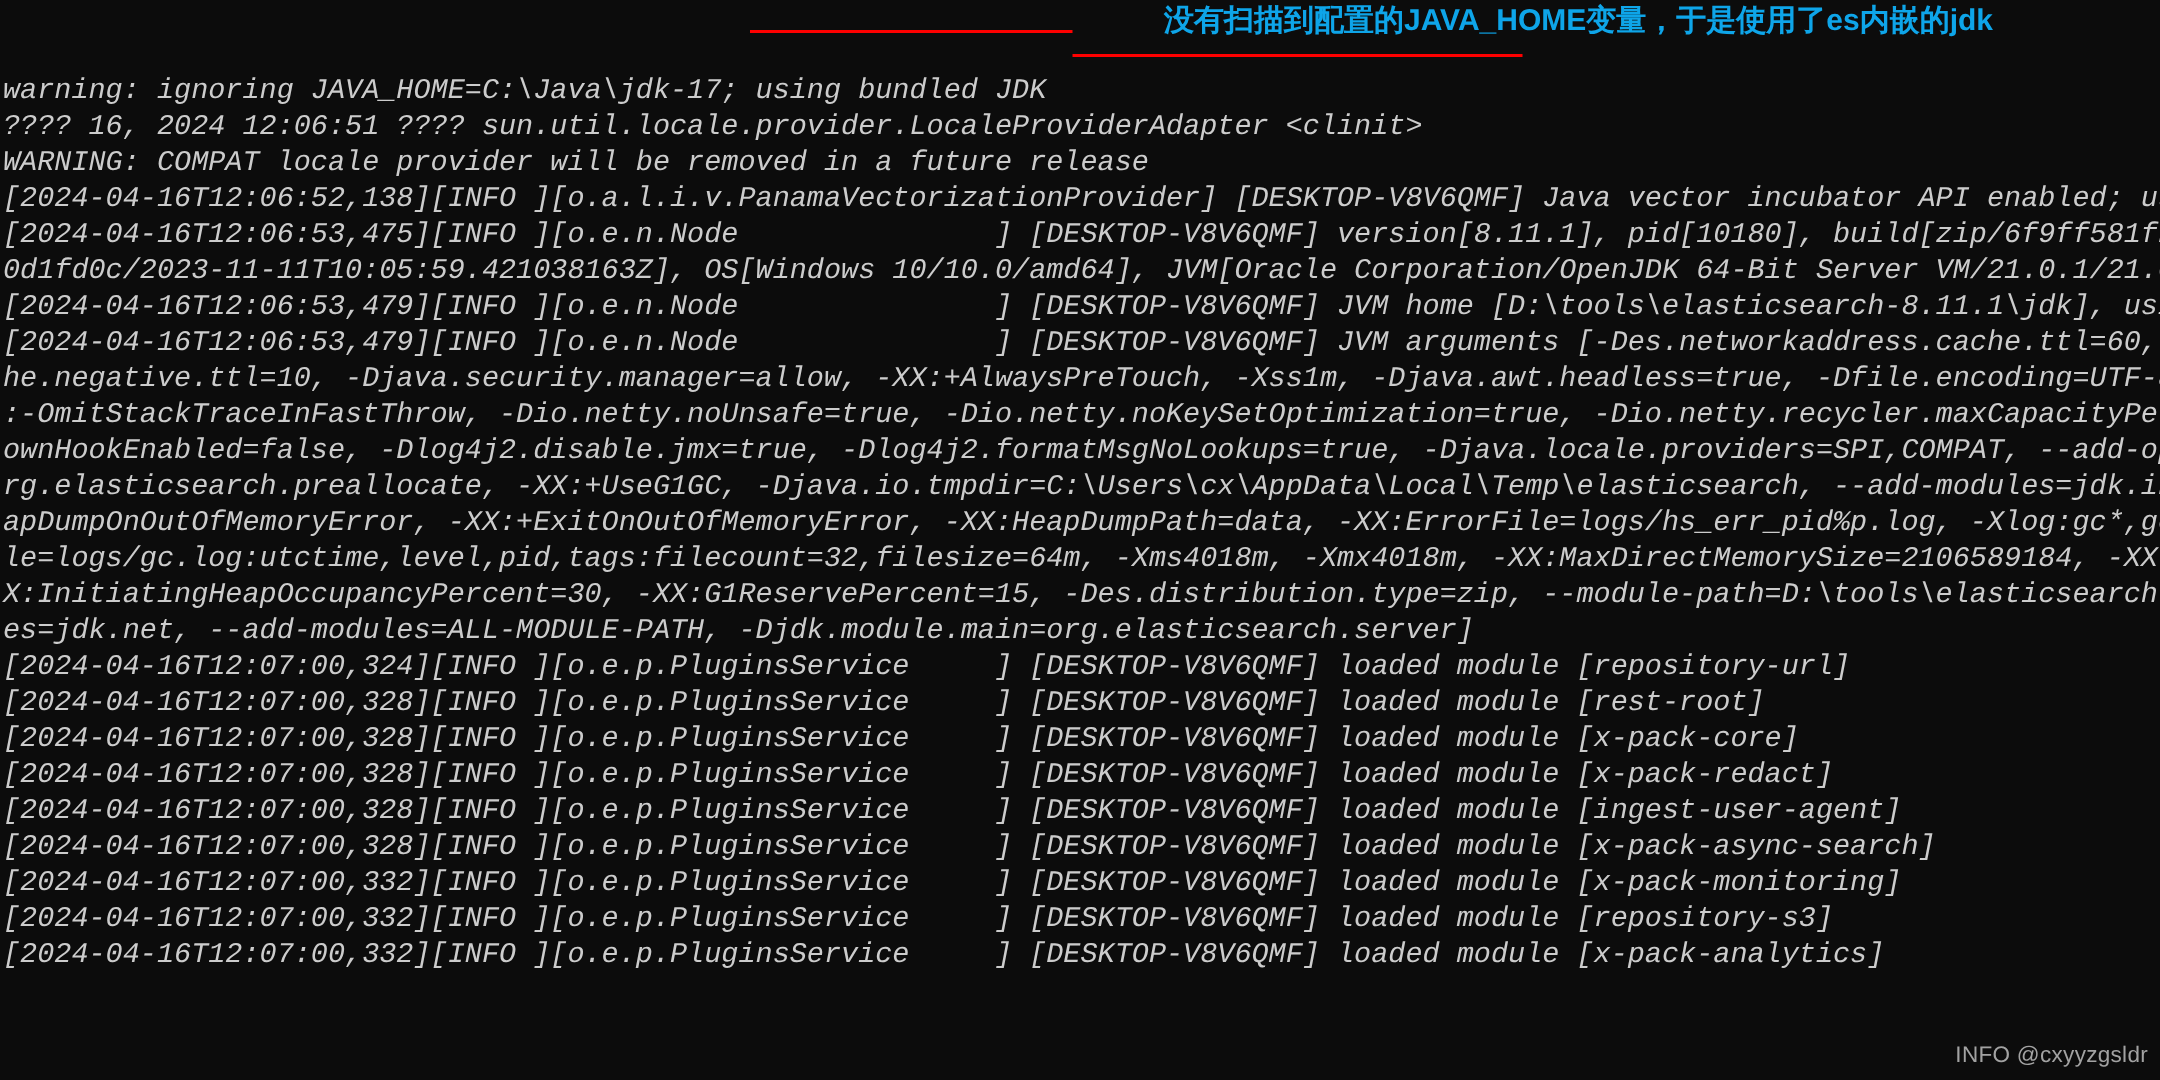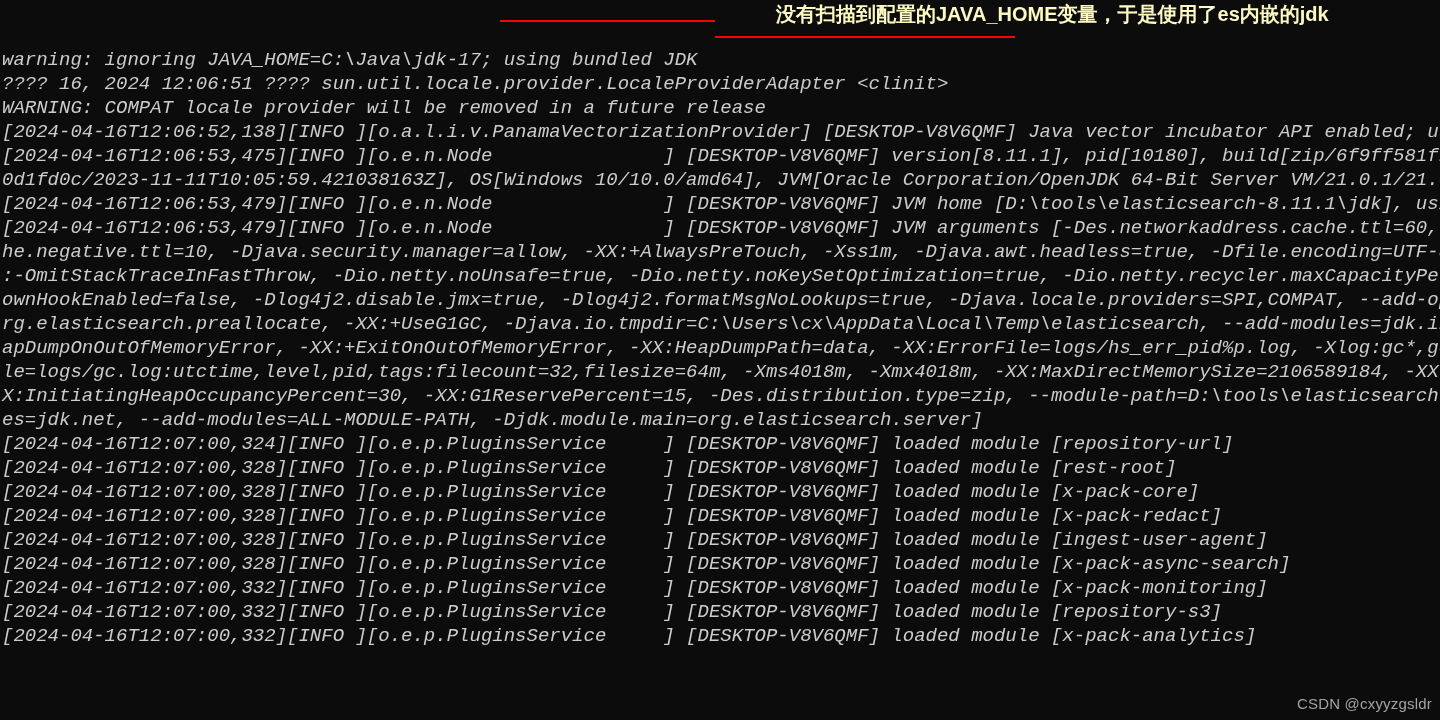--- a/index.html
+++ b/index.html
@@ -25,21 +25,21 @@
     overflow: hidden;
   }
   .line { white-space: pre; font-style: italic; }
   .underline {
     position: absolute;
     height: 2px;
     background: #ff0000;
   }
   .annotation {
     position: absolute;
-    color: #fef9c3;
+    color: #0ea5e9;
     font-family: "Microsoft YaHei", "SimHei", sans-serif;
     font-size: 20px;
     font-weight: 600;
     white-space: nowrap;
   }
   .dash {
     position: absolute;
     height: 2px;
     background: #ff0000;
   }
@@ -57,14 +57,14 @@
 </head>
 <body>
 
 <div id="terminal">
   <div id="lines-container"><div class="line">warning: ignoring JAVA_HOME=C:\Java\jdk-17; using bundled JDK</div><div class="line">???? 16, 2024 12:06:51 ???? sun.util.locale.provider.LocaleProviderAdapter &lt;clinit&gt;</div><div class="line">WARNING: COMPAT locale provider will be removed in a future release</div><div class="line">[2024-04-16T12:06:52,138][INFO ][o.a.l.i.v.PanamaVectorizationProvider] [DESKTOP-V8V6QMF] Java vector incubator API enabled; uses preferredBitSize=256</div><div class="line">[2024-04-16T12:06:53,475][INFO ][o.e.n.Node               ] [DESKTOP-V8V6QMF] version[8.11.1], pid[10180], build[zip/6f9ff581fbcde658e6f69d6ce03050f06</div><div class="line">0d1fd0c/2023-11-11T10:05:59.421038163Z], OS[Windows 10/10.0/amd64], JVM[Oracle Corporation/OpenJDK 64-Bit Server VM/21.0.1/21.0.1+12-29]</div><div class="line">[2024-04-16T12:06:53,479][INFO ][o.e.n.Node               ] [DESKTOP-V8V6QMF] JVM home [D:\tools\elasticsearch-8.11.1\jdk], using bundled JDK [true]</div><div class="line">[2024-04-16T12:06:53,479][INFO ][o.e.n.Node               ] [DESKTOP-V8V6QMF] JVM arguments [-Des.networkaddress.cache.ttl=60, -Des.networkaddress.cac</div><div class="line">he.negative.ttl=10, -Djava.security.manager=allow, -XX:+AlwaysPreTouch, -Xss1m, -Djava.awt.headless=true, -Dfile.encoding=UTF-8, -Djna.nosys=true, -XX</div><div class="line">:-OmitStackTraceInFastThrow, -Dio.netty.noUnsafe=true, -Dio.netty.noKeySetOptimization=true, -Dio.netty.recycler.maxCapacityPerThread=0, -Dlog4j.shutd</div><div class="line">ownHookEnabled=false, -Dlog4j2.disable.jmx=true, -Dlog4j2.formatMsgNoLookups=true, -Djava.locale.providers=SPI,COMPAT, --add-opens=java.base/java.io=o</div><div class="line">rg.elasticsearch.preallocate, -XX:+UseG1GC, -Djava.io.tmpdir=C:\Users\cx\AppData\Local\Temp\elasticsearch, --add-modules=jdk.incubator.vector, -XX:+He</div><div class="line">apDumpOnOutOfMemoryError, -XX:+ExitOnOutOfMemoryError, -XX:HeapDumpPath=data, -XX:ErrorFile=logs/hs_err_pid%p.log, -Xlog:gc*,gc+age=trace,safepoint:fi</div><div class="line">le=logs/gc.log:utctime,level,pid,tags:filecount=32,filesize=64m, -Xms4018m, -Xmx4018m, -XX:MaxDirectMemorySize=2106589184, -XX:G1HeapRegionSize=4m, -X</div><div class="line">X:InitiatingHeapOccupancyPercent=30, -XX:G1ReservePercent=15, -Des.distribution.type=zip, --module-path=D:\tools\elasticsearch-8.11.1\lib, --add-modul</div><div class="line">es=jdk.net, --add-modules=ALL-MODULE-PATH, -Djdk.module.main=org.elasticsearch.server]</div><div class="line">[2024-04-16T12:07:00,324][INFO ][o.e.p.PluginsService     ] [DESKTOP-V8V6QMF] loaded module [repository-url]</div><div class="line">[2024-04-16T12:07:00,328][INFO ][o.e.p.PluginsService     ] [DESKTOP-V8V6QMF] loaded module [rest-root]</div><div class="line">[2024-04-16T12:07:00,328][INFO ][o.e.p.PluginsService     ] [DESKTOP-V8V6QMF] loaded module [x-pack-core]</div><div class="line">[2024-04-16T12:07:00,328][INFO ][o.e.p.PluginsService     ] [DESKTOP-V8V6QMF] loaded module [x-pack-redact]</div><div class="line">[2024-04-16T12:07:00,328][INFO ][o.e.p.PluginsService     ] [DESKTOP-V8V6QMF] loaded module [ingest-user-agent]</div><div class="line">[2024-04-16T12:07:00,328][INFO ][o.e.p.PluginsService     ] [DESKTOP-V8V6QMF] loaded module [x-pack-async-search]</div><div class="line">[2024-04-16T12:07:00,332][INFO ][o.e.p.PluginsService     ] [DESKTOP-V8V6QMF] loaded module [x-pack-monitoring]</div><div class="line">[2024-04-16T12:07:00,332][INFO ][o.e.p.PluginsService     ] [DESKTOP-V8V6QMF] loaded module [repository-s3]</div><div class="line">[2024-04-16T12:07:00,332][INFO ][o.e.p.PluginsService     ] [DESKTOP-V8V6QMF] loaded module [x-pack-analytics]</div></div>
 
   <div class="underline" style="left:500px;top:20px;width:215px;"></div>
   <div class="dash" style="left:715px;top:36px;width:300px;"></div>
   <div class="annotation" style="left:776px;top:2px;">没有扫描到配置的JAVA_HOME变量，于是使用了es内嵌的jdk</div>
 
-  <div class="watermark">CSDN @cxyyzgsldr</div>
+  <div class="watermark">INFO @cxyyzgsldr</div>
 </div>
 
 </body></html>

